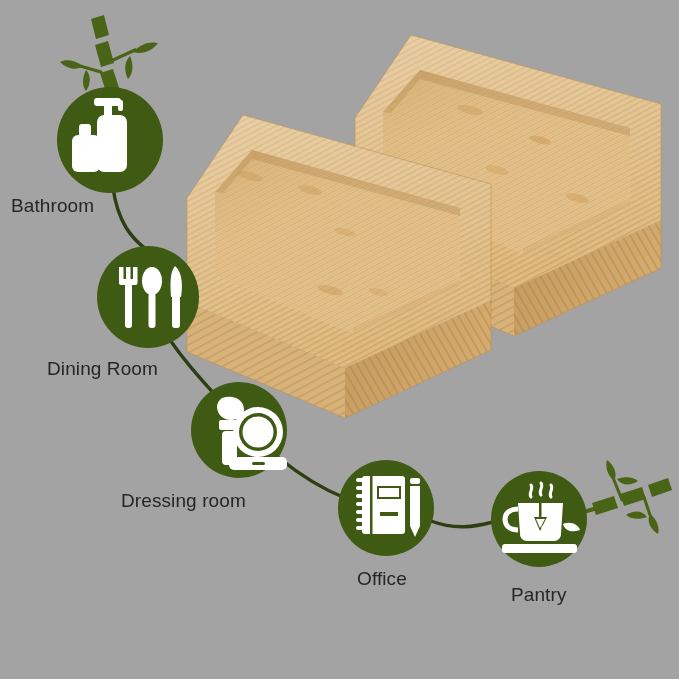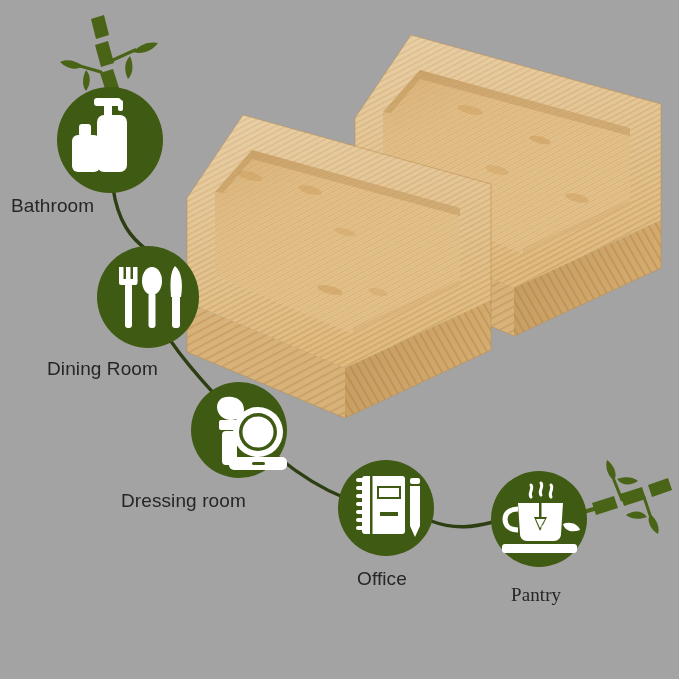--- a/index.html
+++ b/index.html
@@ -30,21 +30,21 @@
     font-size: 19px;
     font-weight: 400;
     letter-spacing: 0.1px;
     white-space: nowrap;
     line-height: 1;
   }
   #lbl-bathroom   { left: 11px;  top: 196px; }
   #lbl-dining     { left: 47px;  top: 359px; }
   #lbl-dressing   { left: 106px; top: 491px; margin-left: 15px; }
   #lbl-office     { left: 357px; top: 569px; text-align: center; }
-  #lbl-pantry     { left: 511px; top: 585px; font-family: Liberation Serif, serif; }
+  #lbl-pantry     { left: 511px; top: 585px; }
 
   #headline {
     position: absolute;
     left: 26px;
     top: 546px;
     width: 430px;
     font-family: "Liberation Sans", sans-serif;
     font-weight: bold;
     font-size: 45px;
     line-height: 1.25;

